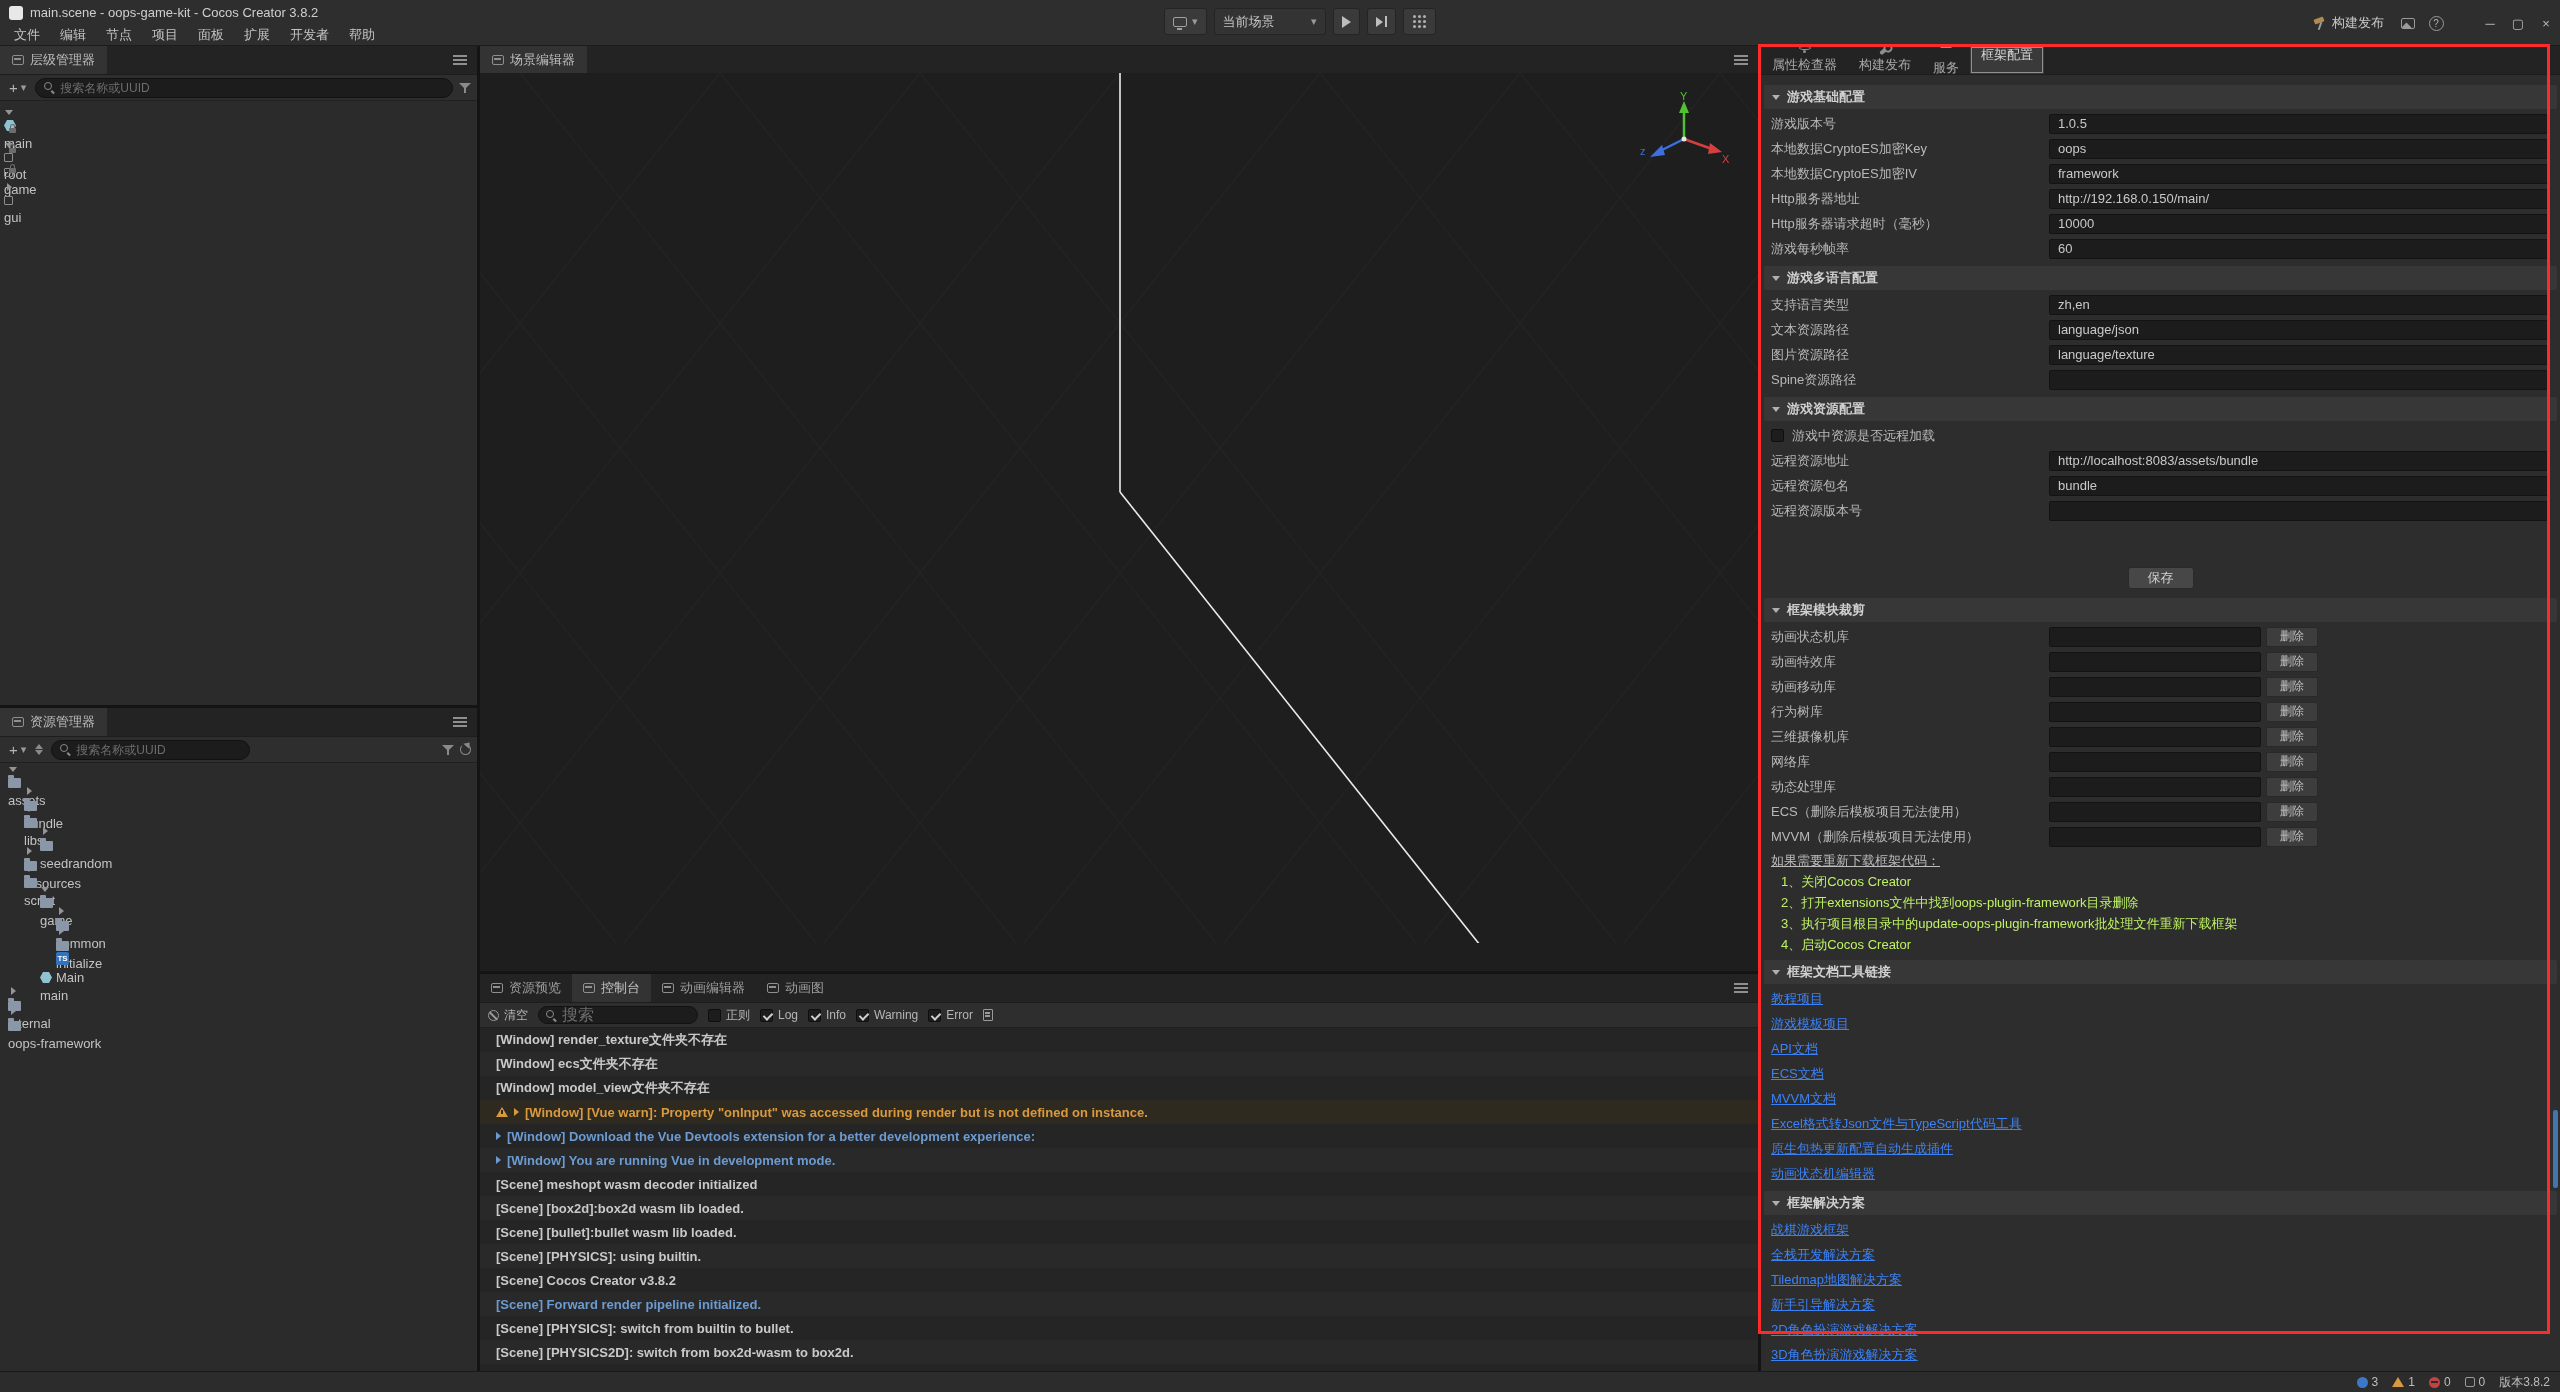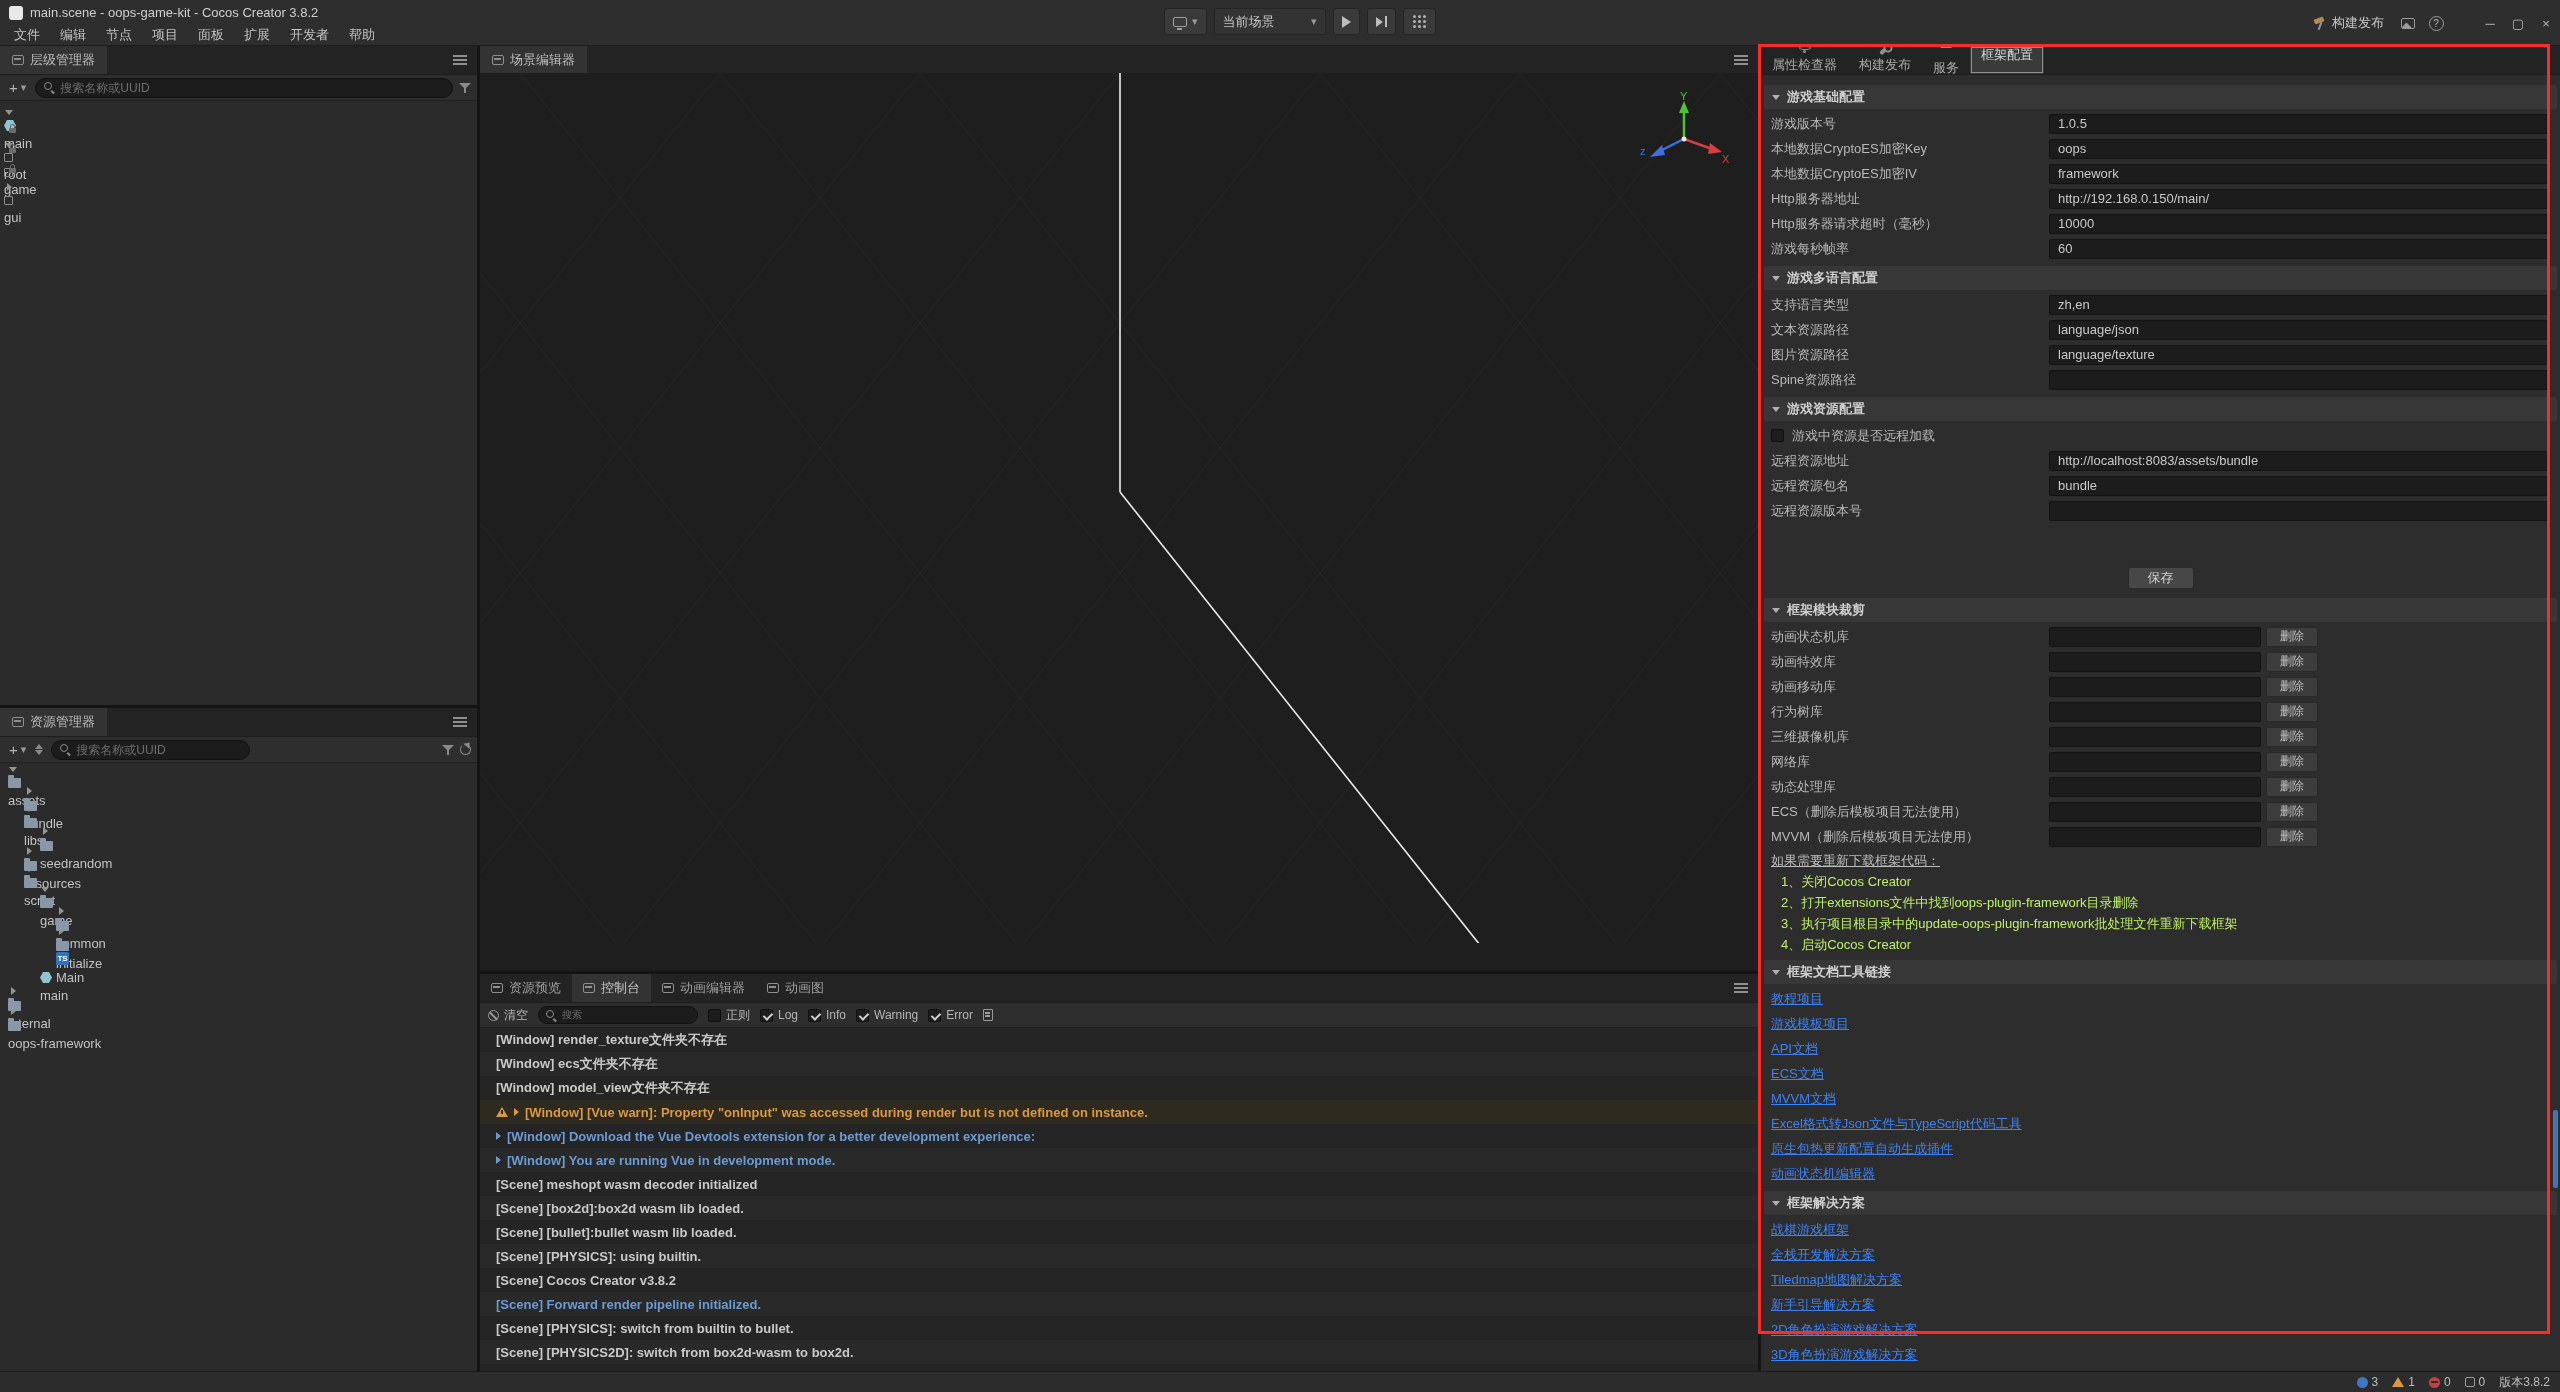--- a/index.html
+++ b/index.html
@@ -100,21 +100,21 @@
 
   
   #console-panel { left:480px; top:974px; width:1278px; height:397px; background:#262626; }
   .ctab { display:flex; align-items:center; gap:6px; padding:0 11px; font-size:13px; color:#9d9d9d; }
   .ctab.active { background:#333; color:#c5c5c5; }
   .console-toolbar { height:25px; background:#2e2e2e; border-bottom:1px solid #1e1e1e; display:flex; align-items:center; gap:10px; padding:0 8px; }
   .clear-btn { display:flex; align-items:center; gap:5px; color:#b5b5b5; font-size:12px; }
   .noslash { width:11px; height:11px; border:1.5px solid #999; border-radius:50%; position:relative; }
   .noslash::after { content:""; position:absolute; left:-1px; top:4px; width:11px; height:1.5px; background:#999; transform:rotate(45deg); }
   .console-search { width:160px; height:18px; background:#1c1c1c; border:1px solid #121212; border-radius:9px; display:flex; align-items:center; gap:5px; padding:0 7px; }
-  .console-search input { flex:1; min-width:0; background:transparent; border:none; outline:none; color:#d946ef; font-size:10px; font-family:Liberation Mono, monospace; }
+  .console-search input { flex:1; min-width:0; background:transparent; border:none; outline:none; color:#d946ef; font-size:16px; font-family:Liberation Serif, serif; }
   .cfilter { display:flex; align-items:center; gap:5px; font-size:12px; color:#b5b5b5; }
   .cb { width:13px; height:13px; background:#1d1d1d; border:1px solid #0f0f0f; border-radius:2px; position:relative; flex:none; }
   .cb.checked::after { content:""; position:absolute; left:3.5px; top:1px; width:4px; height:7px; border:solid #cfcfcf; border-width:0 2px 2px 0; transform:rotate(45deg); }
   .doc-ic { width:10px; height:12px; border:1.5px solid #9a9a9a; border-radius:1px; position:relative; }
   .doc-ic::after { content:""; position:absolute; left:1px; top:2px; width:5px; height:1.5px; background:#9a9a9a; box-shadow:0 3px 0 #9a9a9a; }
   .logs { position:absolute; left:0; right:0; top:54px; bottom:0; overflow:hidden; background:#252525; }
   .crow { height:24px; display:flex; align-items:center; padding:0 16px; gap:6px; font-size:13px; color:#c9c9c9; white-space:nowrap;font-weight:bold; }
   .crow.alt { background:#292929; }
   .crow.warn { color:#d9993f; background:#2e2a20; }
   .crow.blue { color:#6c9bd2; }

